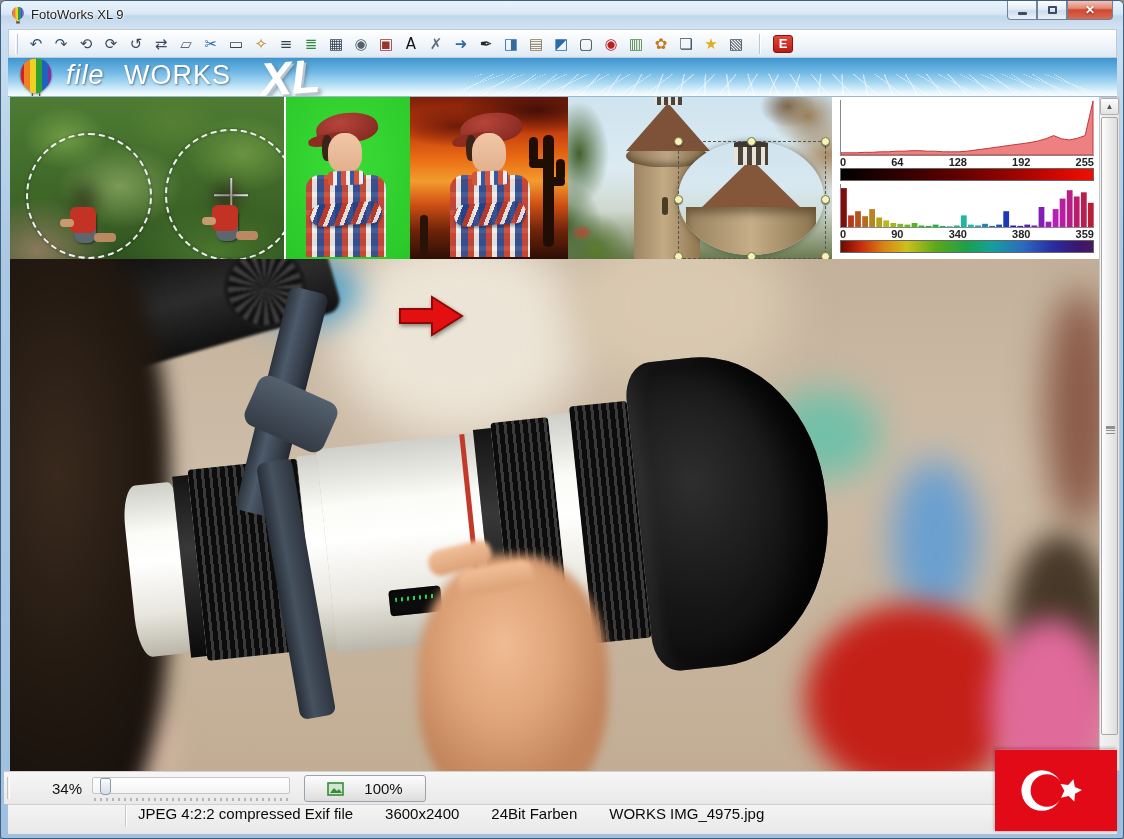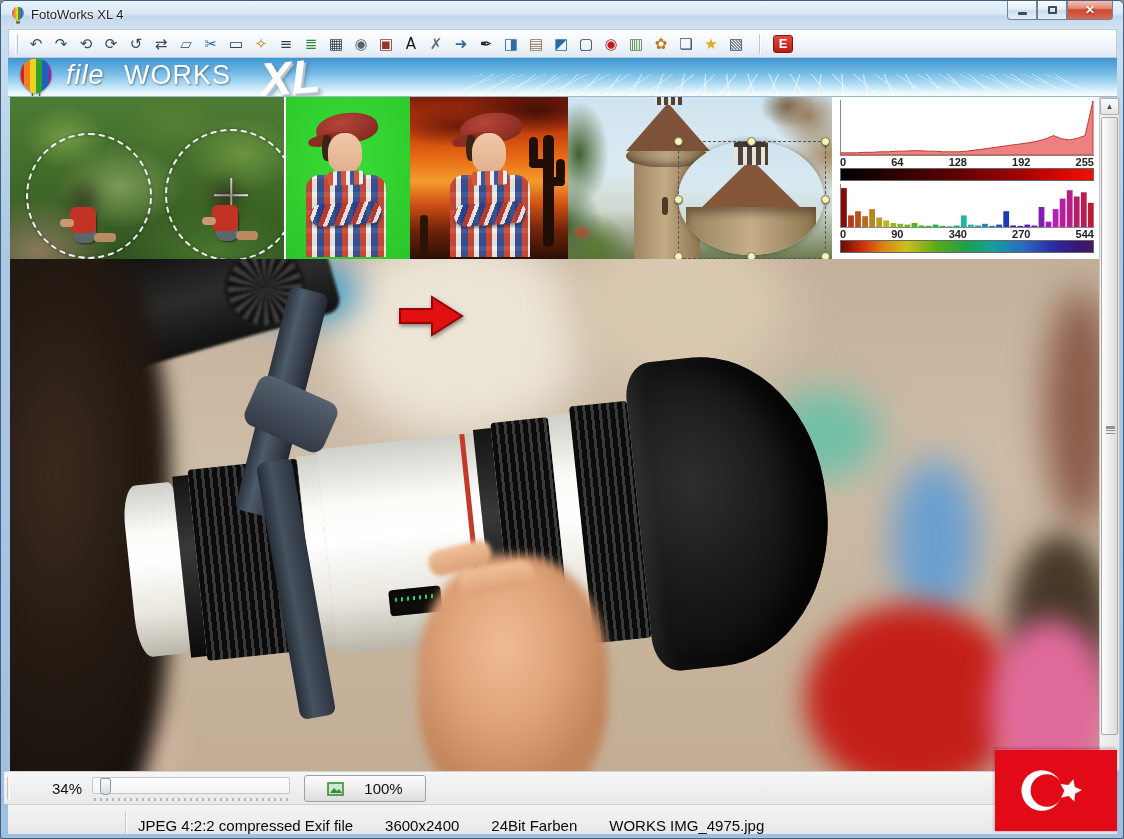--- a/index.html
+++ b/index.html
@@ -201,21 +201,21 @@
      background:linear-gradient(180deg,#fafbfc,#d7dee6); border:1px solid #8a98a8; border-radius:2px 2px 4px 4px; }
   .sl-ticks { position:absolute; left:2px; top:22px; width:194px; height:3px;
      background:repeating-linear-gradient(90deg,#b5b5b5 0 2px,transparent 2px 6px); }
   .btn100 { position:absolute; left:300px; top:3px; width:122px; height:27px;
      background:linear-gradient(180deg,#fdfdfd,#eeeeee 50%,#dddddd); border:1px solid #9aa2ab; border-radius:3px;
      display:flex; align-items:center; justify-content:center; gap:20px; font-size:15px; color:#111; cursor:default; }
 
   
   .statusbar { position:absolute; left:7px; right:6px; top:803px; height:30px;
      background:linear-gradient(180deg,#f4f4f4,#e8e8e8); border-top:1px solid #cfcfcf;
-     display:flex; align-items:flex-end; font-size:15px; color:#0a0a0a; }
+     display:flex; align-items:flex-start; font-size:15px; color:#0a0a0a; }
   .sb-cell0 { width:118px; height:22px; border-right:1px solid #c8c8c8; box-shadow:1px 0 0 #fff; }
   .sb-item { margin-left:32px; white-space:nowrap; }
   .sb-item.first { margin-left:12px; }
 
   
   .flag { position:absolute; left:994px; top:748px; width:122px; height:83px; z-index:20; box-shadow:-1px -1px 3px rgba(0,0,0,.25); cursor:default; }
 </style>
 </head>
 <body>
 
@@ -233,21 +233,21 @@
           <rect x="6" y="0" width="5" height="34" fill="#f08020"></rect>
         <rect x="11" y="0" width="5" height="34" fill="#f0d020"></rect>
           <rect x="16" y="0" width="5" height="34" fill="#30a030"></rect>
         <rect x="21" y="0" width="5" height="34" fill="#2060c0"></rect>
           <rect x="26" y="0" width="5" height="34" fill="#8030a0"></rect>
       </g>
       <rect x="12" y="34" width="8" height="5" fill="#7a4a20"></rect>
       <line x1="13" y1="31" x2="13" y2="34" stroke="#555" stroke-width="1"></line>
       <line x1="19" y1="31" x2="19" y2="34" stroke="#555" stroke-width="1"></line>
     </svg>
-    <span class="title-text">FotoWorks XL 4</span>
+    <span class="title-text">FotoWorks XL 9</span>
     <div class="winbtns">
       <div class="winbtn min">
           <span></span>
         </div>
       <div class="winbtn max">
           <span></span>
         </div>
       <div class="winbtn close">✕</div>
     </div>
   </div>
@@ -440,22 +440,22 @@
           <rect x="218.7" y="14.6" width="5.8" height="29.4" fill="hsl(310,72%,42%)"></rect>
           <rect x="225.8" y="6.2" width="5.8" height="37.8" fill="hsl(320,72%,42%)"></rect>
           <rect x="232.8" y="12.5" width="5.8" height="31.5" fill="hsl(330,72%,42%)"></rect>
           <rect x="239.9" y="8.3" width="5.8" height="35.7" fill="hsl(340,72%,42%)"></rect>
           <rect x="246.9" y="18.8" width="5.8" height="25.2" fill="hsl(350,72%,42%)"></rect>
         </svg>
       <div class="histticks">
         <span>0</span>
         <span>90</span>
         <span>340</span>
-        <span>270</span>
-        <span>544</span>
+        <span>380</span>
+        <span>359</span>
       </div>
       <div class="gradbar hue"></div>
     </div>
   </div>
 
   <div class="canvas">
     <div class="blob" style="left:320px;top:-30px;width:260px;height:210px;background:#ece4d6;filter:blur(24px);"></div>
     <div class="blob" style="left:560px;top:-40px;width:220px;height:170px;background:#d9c9b0;filter:blur(24px);"></div>
     <div class="blob" style="left:238px;top:0px;width:110px;height:66px;background:#4aa0cc;filter:blur(16px);"></div>
     <div class="blob" style="left:760px;top:130px;width:110px;height:90px;background:#72bfa8;filter:blur(18px);"></div>

